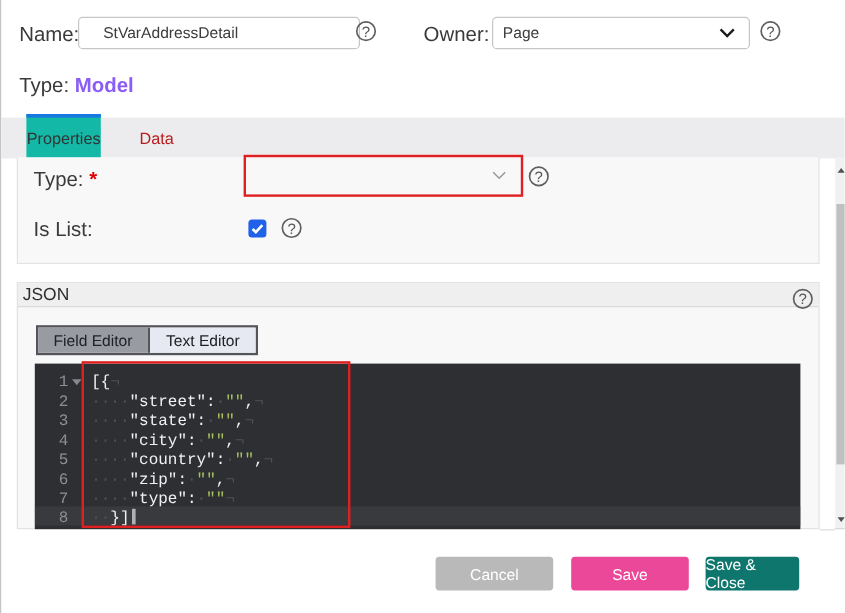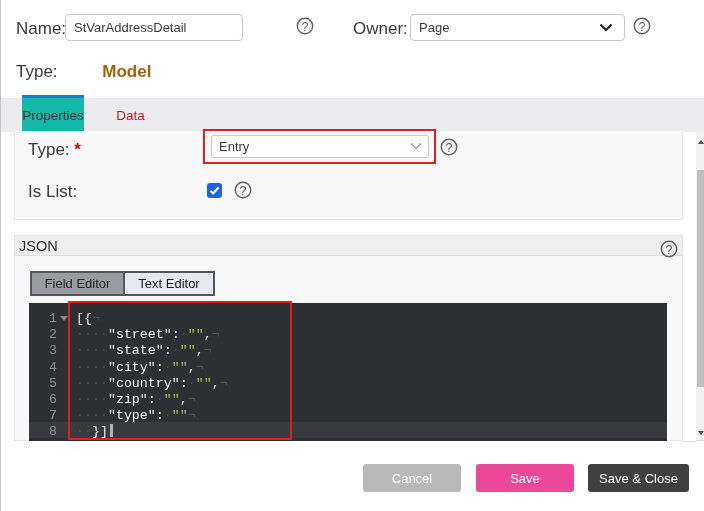--- a/index.html
+++ b/index.html
@@ -42,45 +42,44 @@
   .sarrow-up { position:absolute; left:696.5px; top:140px; width:0; height:0; border-left:3.5px solid transparent; border-right:3.5px solid transparent; border-bottom:4px solid #505050; }
   .sarrow-dn { position:absolute; left:696.5px; top:430.5px; width:0; height:0; border-left:3.5px solid transparent; border-right:3.5px solid transparent; border-top:4px solid #505050; }
   
   .btn { position:absolute; top:464px; height:28px; border-radius:3px; color:#fff; font-size:13px; display:flex; align-items:center; justify-content:center; }
 </style>
 </head>
 <body>
 <div class="page">
 
   <div class="abs lbl" style="left:15px; top:19px;">Name: <span class="req">*</span></div>
-  <div class="inputbox" style="left:64px; top:14px; width:178px; height:27px; padding-left:8px;">StVarAddressDetail</div>
+  <div class="inputbox" style="left:64px; top:14px; width:235px; height:27px; padding-left:20px;">StVarAddressDetail</div>
   <svg class="helpicon" style="left:295px; top:17px;" viewBox="0 0 18 18">
       <circle cx="9" cy="9" r="7.7" fill="none" stroke="#5f5f5f" stroke-width="1.4"></circle>
       <text x="9" y="13.6" font-size="12.5" text-anchor="middle" fill="#575757" font-family="Liberation Sans, sans-serif">?</text>
     </svg>
 
   <div class="abs lbl" style="left:352px; top:19px;">Owner: <span class="req">*</span></div>
   <div class="inputbox" style="left:409px; top:14px; width:215px; height:27px; padding-left:8px;">Page</div>
   <svg class="abs" style="left:598px; top:23px;" width="14" height="9" viewBox="0 0 14 9">
       <path d="M1.5 1.5 L7 7 L12.5 1.5" fill="none" stroke="#1c1c1c" stroke-width="2"></path>
     </svg>
   <svg class="helpicon" style="left:632px; top:17px;" viewBox="0 0 18 18">
       <circle cx="9" cy="9" r="7.7" fill="none" stroke="#5f5f5f" stroke-width="1.4"></circle>
       <text x="9" y="13.6" font-size="12.5" text-anchor="middle" fill="#575757" font-family="Liberation Sans, sans-serif">?</text>
     </svg>
 
-  <div class="abs lbl" style="left:15px; top:62px;">Type: <b style="color:#a16207;margin-left:40px;">Model</b></div>
+  <div class="abs lbl" style="left:15px; top:62px;">Type: <b style="color:#8b5cf6;">Model</b></div>
 
   <div class="tabbar"></div>
   <div class="tab-active">Properties</div>
   <div class="tab-data">Data</div>
 
   <div class="panel1"></div>
   <div class="abs lbl" style="left:27px; top:140px;">Type: <span class="req">*</span></div>
-  <div class="entrysel" style="padding-left:7px;">Entry</div>
   <svg class="abs" style="left:409px; top:142px;" width="12" height="8" viewBox="0 0 12 8">
       <path d="M1 1.5 L6 6.5 L11 1.5" fill="none" stroke="#999" stroke-width="1.3"></path>
     </svg>
   <div class="redbox" style="left:202px; top:129px; width:233px; height:35px;"></div>
   <svg class="helpicon" style="left:439px; top:138px;" viewBox="0 0 18 18">
       <circle cx="9" cy="9" r="7.7" fill="none" stroke="#5f5f5f" stroke-width="1.4"></circle>
       <text x="9" y="13.6" font-size="12.5" text-anchor="middle" fill="#575757" font-family="Liberation Sans, sans-serif">?</text>
     </svg>
 
   <div class="abs lbl" style="left:27px; top:182px;">Is List:</div>
@@ -125,15 +124,15 @@
   <div class="redbox" style="left:66.5px; top:301px; width:224px; height:139px;"></div>
 
   <div class="sbar"></div>
   <div class="abs" style="left:682px; top:441px; width:13px; height:1px; background:#dcdcdc;"></div>
   <div class="sthumb"></div>
   <div class="sarrow-up"></div>
   <div class="sarrow-dn"></div>
 
   <div class="btn" style="left:362px; width:98px; background:#b9b9b9;">Cancel</div>
   <div class="btn" style="left:475px; width:98px; background:#ec4899;">Save</div>
-  <div class="btn" style="left:587px; width:101px; background:#404040;">Save &amp; Close</div>
+  <div class="btn" style="left:587px; width:78px; background:#0f766e;">Save &amp; Close</div>
 
 </div>
 
 </body></html>

